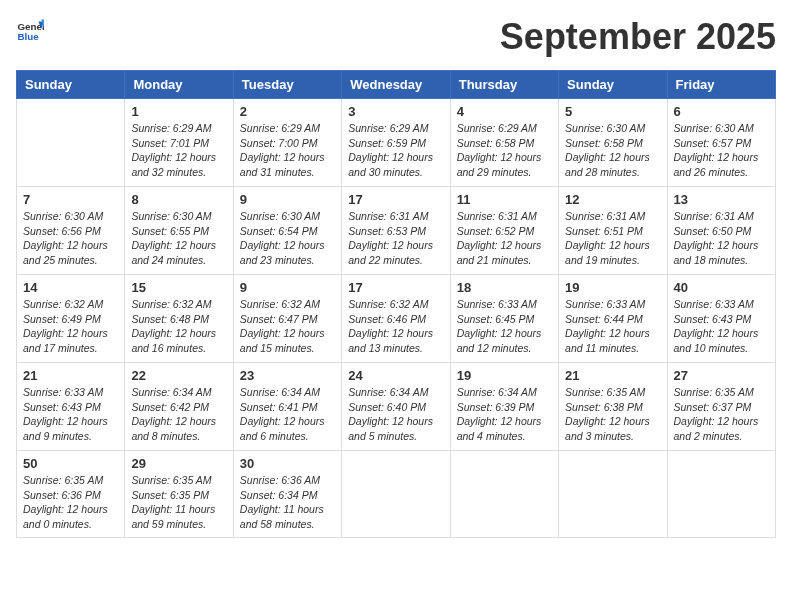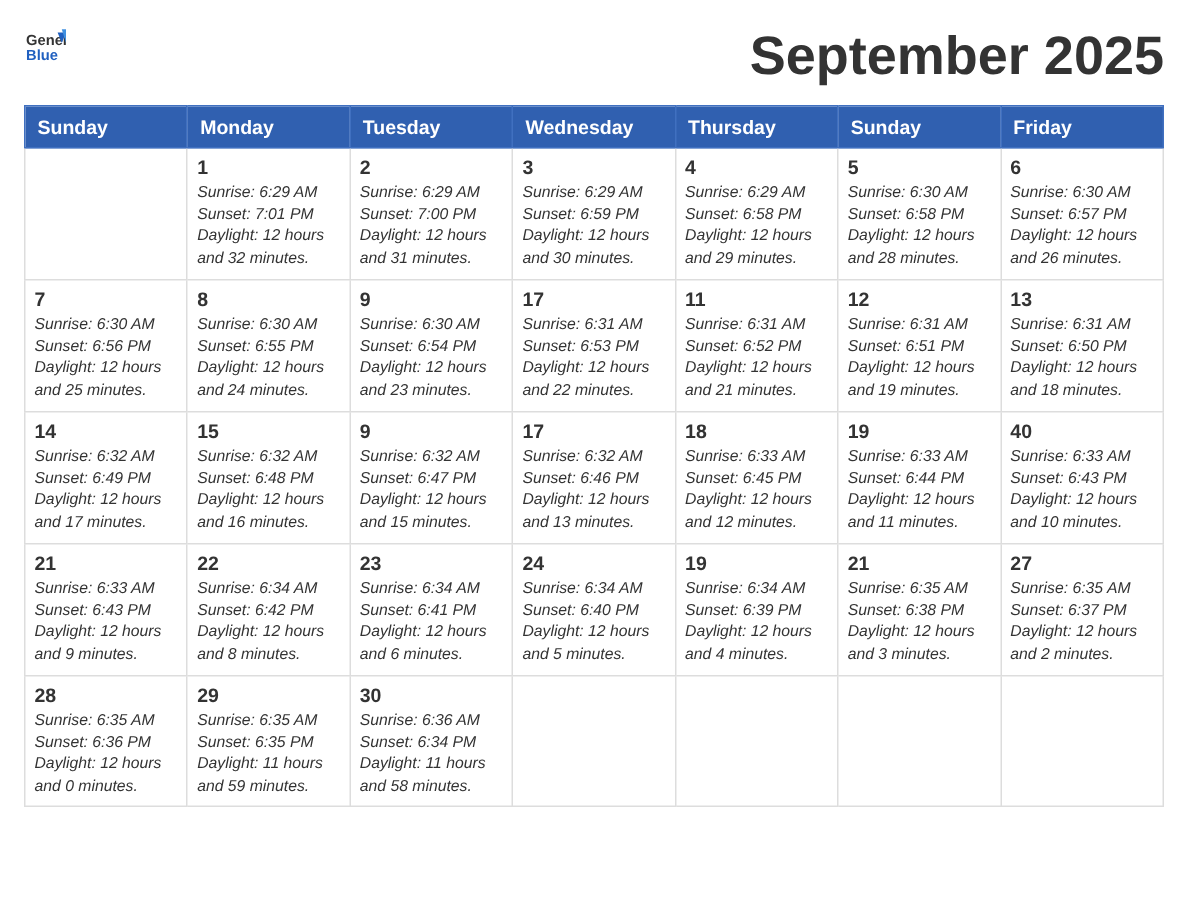--- a/index.html
+++ b/index.html
@@ -304,21 +304,21 @@
         <td>
           <span class="day-number">27</span>
           <div class="day-info" style="white-space: pre-line;">Sunrise: 6:35 AM
 Sunset: 6:37 PM
 Daylight: 12 hours
 and 2 minutes.</div>
         </td>
       </tr>
       <tr class="last-row">
         <td>
-          <span class="day-number">28</span>
+          <span class="day-number">50</span>
           <div class="day-info" style="white-space: pre-line;">Sunrise: 6:35 AM
 Sunset: 6:36 PM
 Daylight: 12 hours
 and 0 minutes.</div>
         </td>
         <td>
           <span class="day-number">29</span>
           <div class="day-info" style="white-space: pre-line;">Sunrise: 6:35 AM
 Sunset: 6:35 PM
 Daylight: 11 hours

